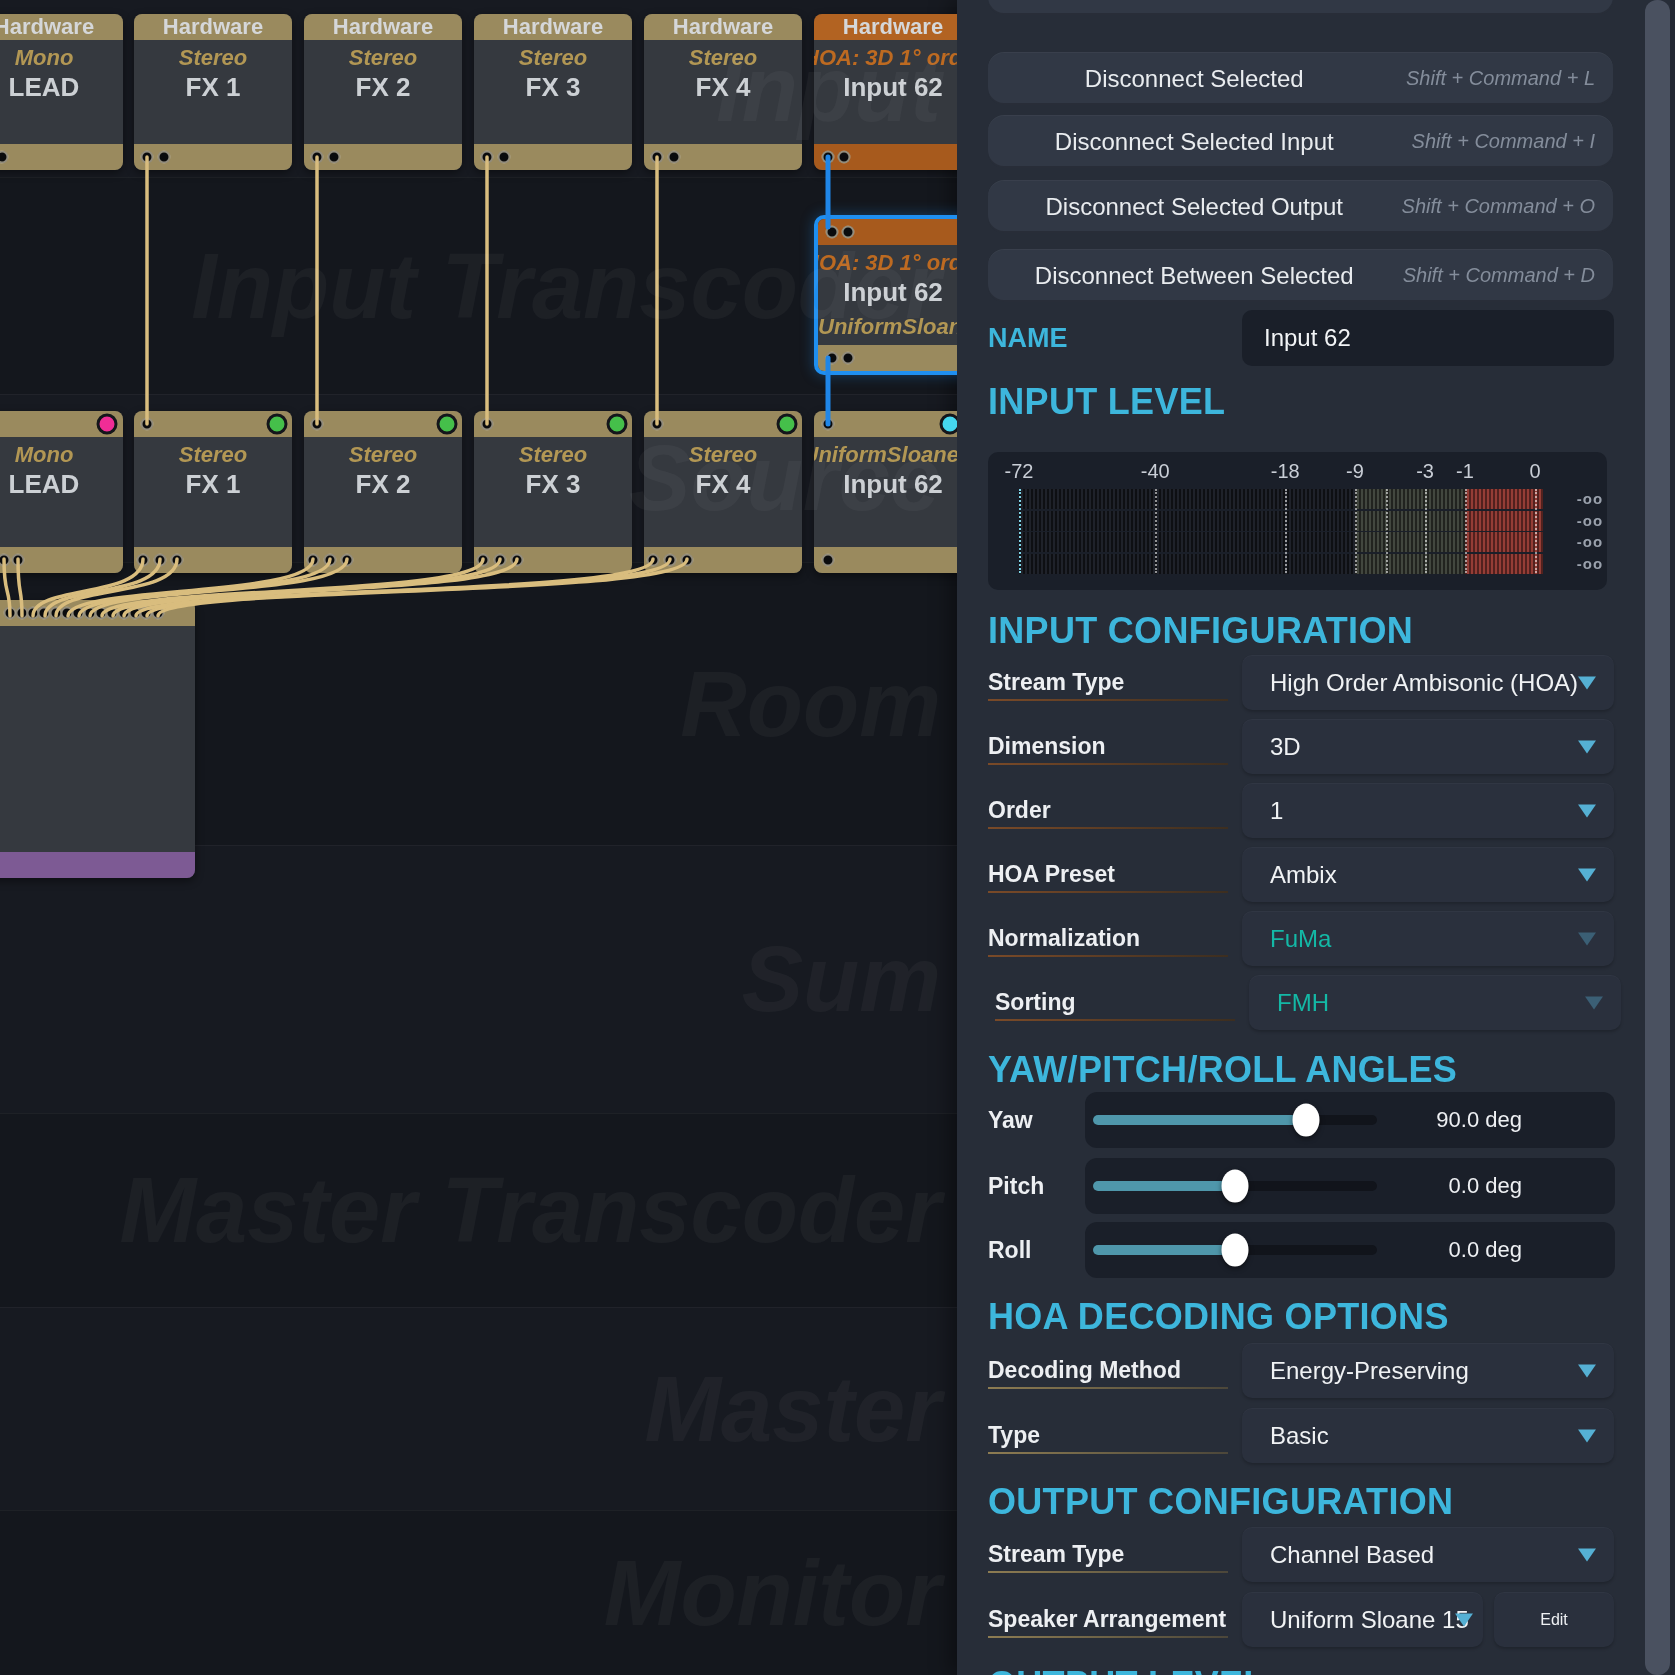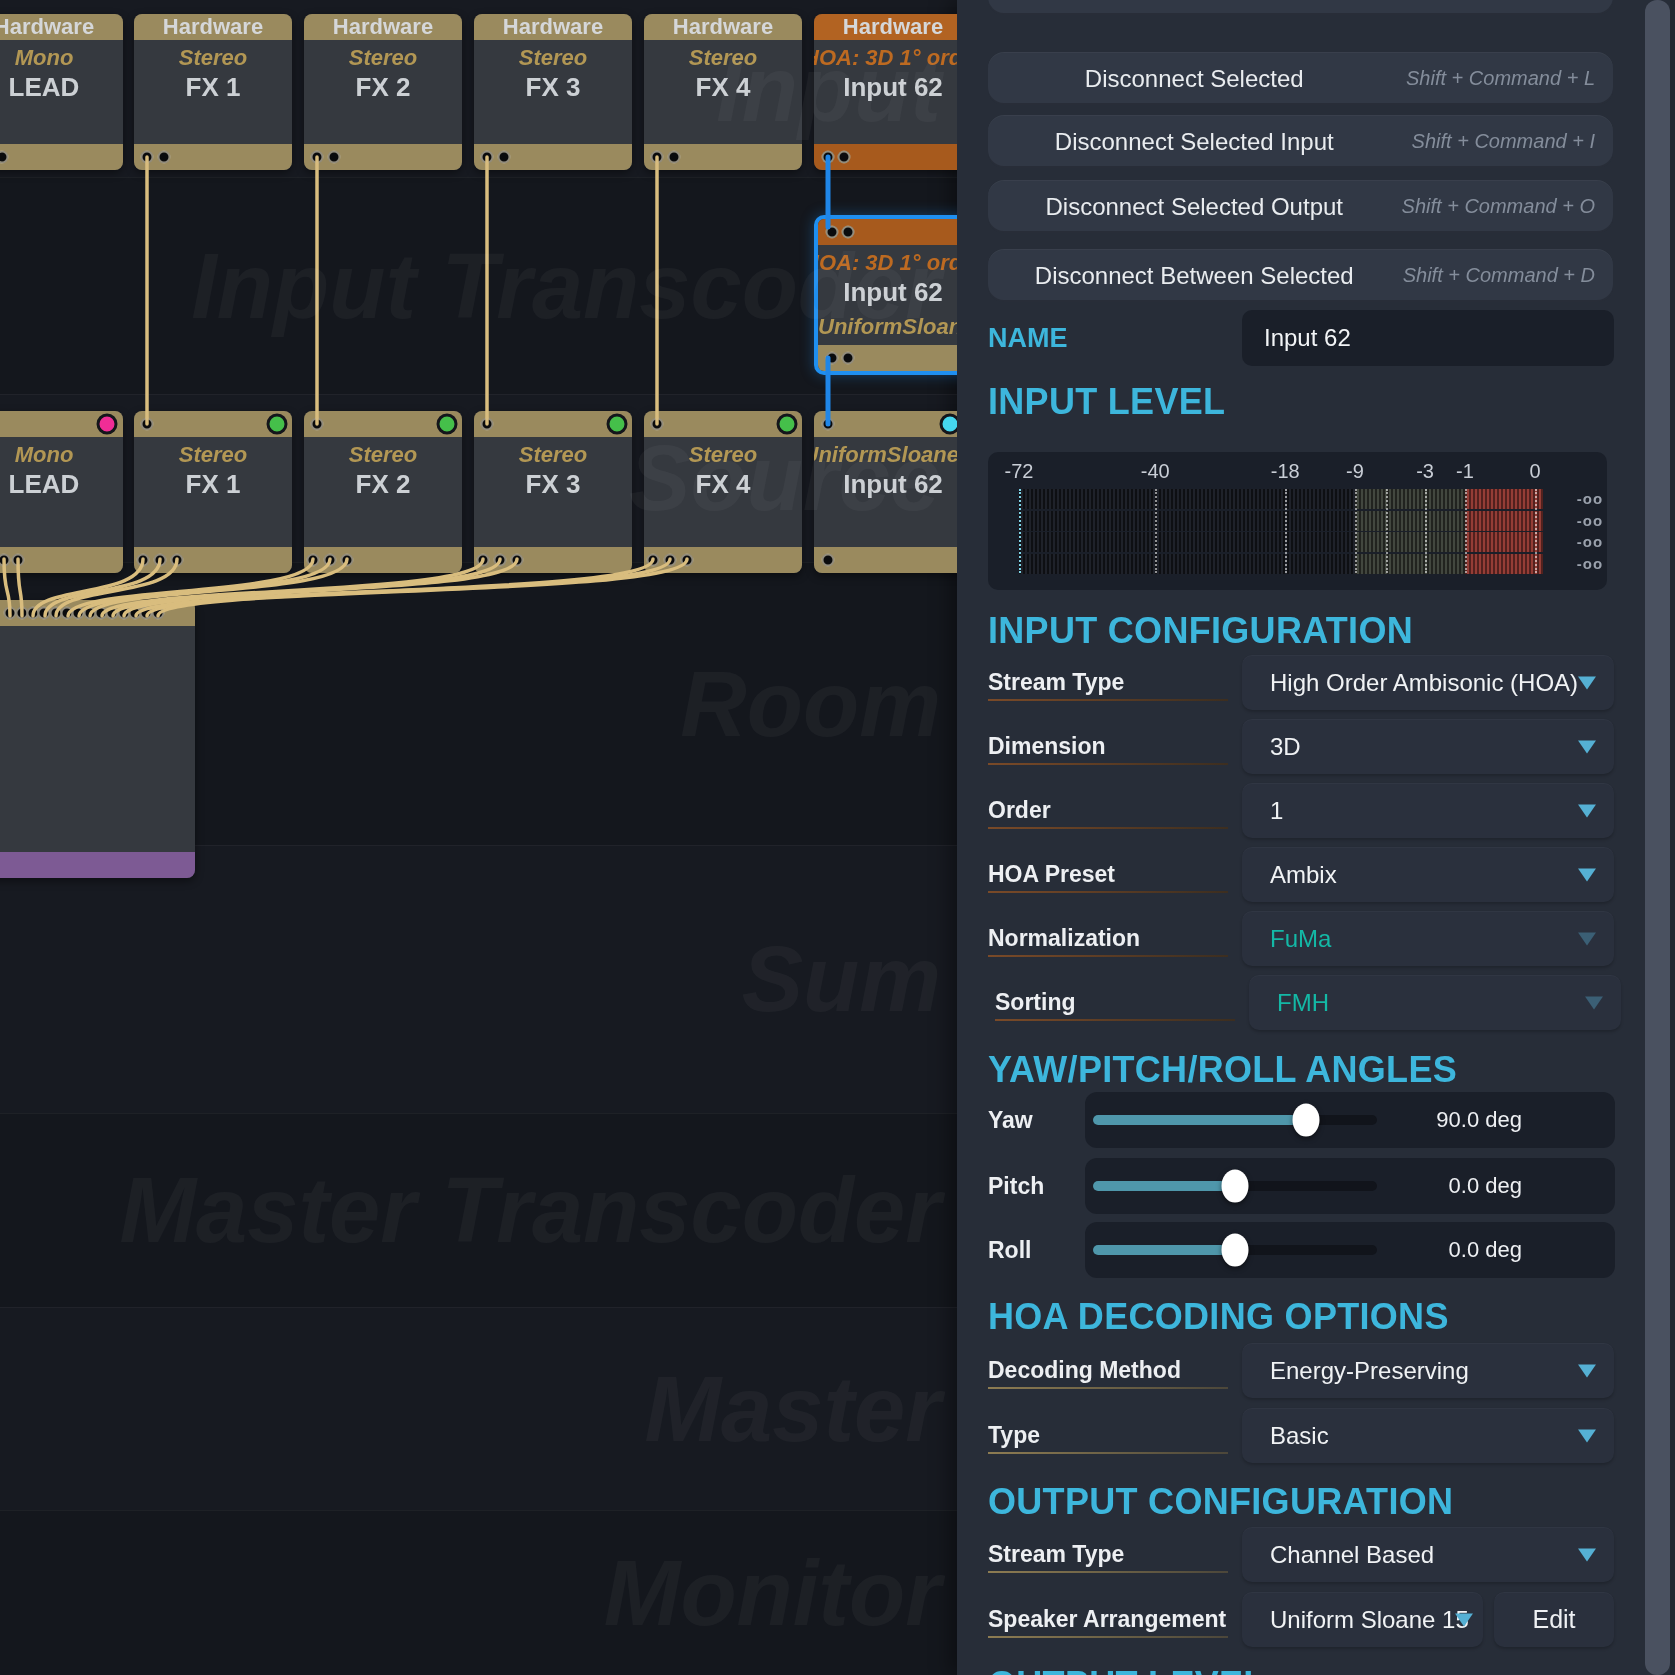--- a/index.html
+++ b/index.html
@@ -87,21 +87,21 @@
   .sl-box { position:absolute; left:128px; top:0; width:530px; height:56px; background:#1a1f29; border-radius:12px; }
   .sl-track { position:absolute; left:8px; top:50%; transform:translateY(-50%); width:284px; height:10px;
               border-radius:5px; background:#11141b; }
   .sl-fill { position:absolute; left:0; top:0; height:100%; border-radius:5px; background:var(--c-slider-teal); }
   .sl-thumb { position:absolute; top:50%; transform:translate(-50%,-50%); width:27px; height:33px;
               border-radius:50%; background:#ffffff; box-shadow:0 2px 5px rgba(0,0,0,0.5); }
   .sl-val { position:absolute; right:93px; top:0; height:100%; display:flex; align-items:center;
             font-size:22px; color:#eef0f3; }
 
   .edit-btn { position:absolute; left:537px; top:0; width:120px; height:55px; background:#2a303d; border-radius:10px;
-              display:flex; align-items:center; justify-content:center; font-size:25px; color:#eef0f3;
+              display:flex; align-items:center; justify-content:center; font-size:16px; color:#eef0f3;
               box-shadow:inset 0 1px 0 rgba(255,255,255,0.03), 0 2px 3px rgba(0,0,0,0.2); }
   .scroll-track { position:absolute; left:713px; top:0; width:5px; height:1675px; background:#222732; }
   .scroll-thumb { position:absolute; left:688px; top:0; width:25px; height:1675px; border-radius:12px; background:#4a5160; }
 </style>
 </head>
 <body>
 
 <div class="stage">
 
   <div class="canvas">

